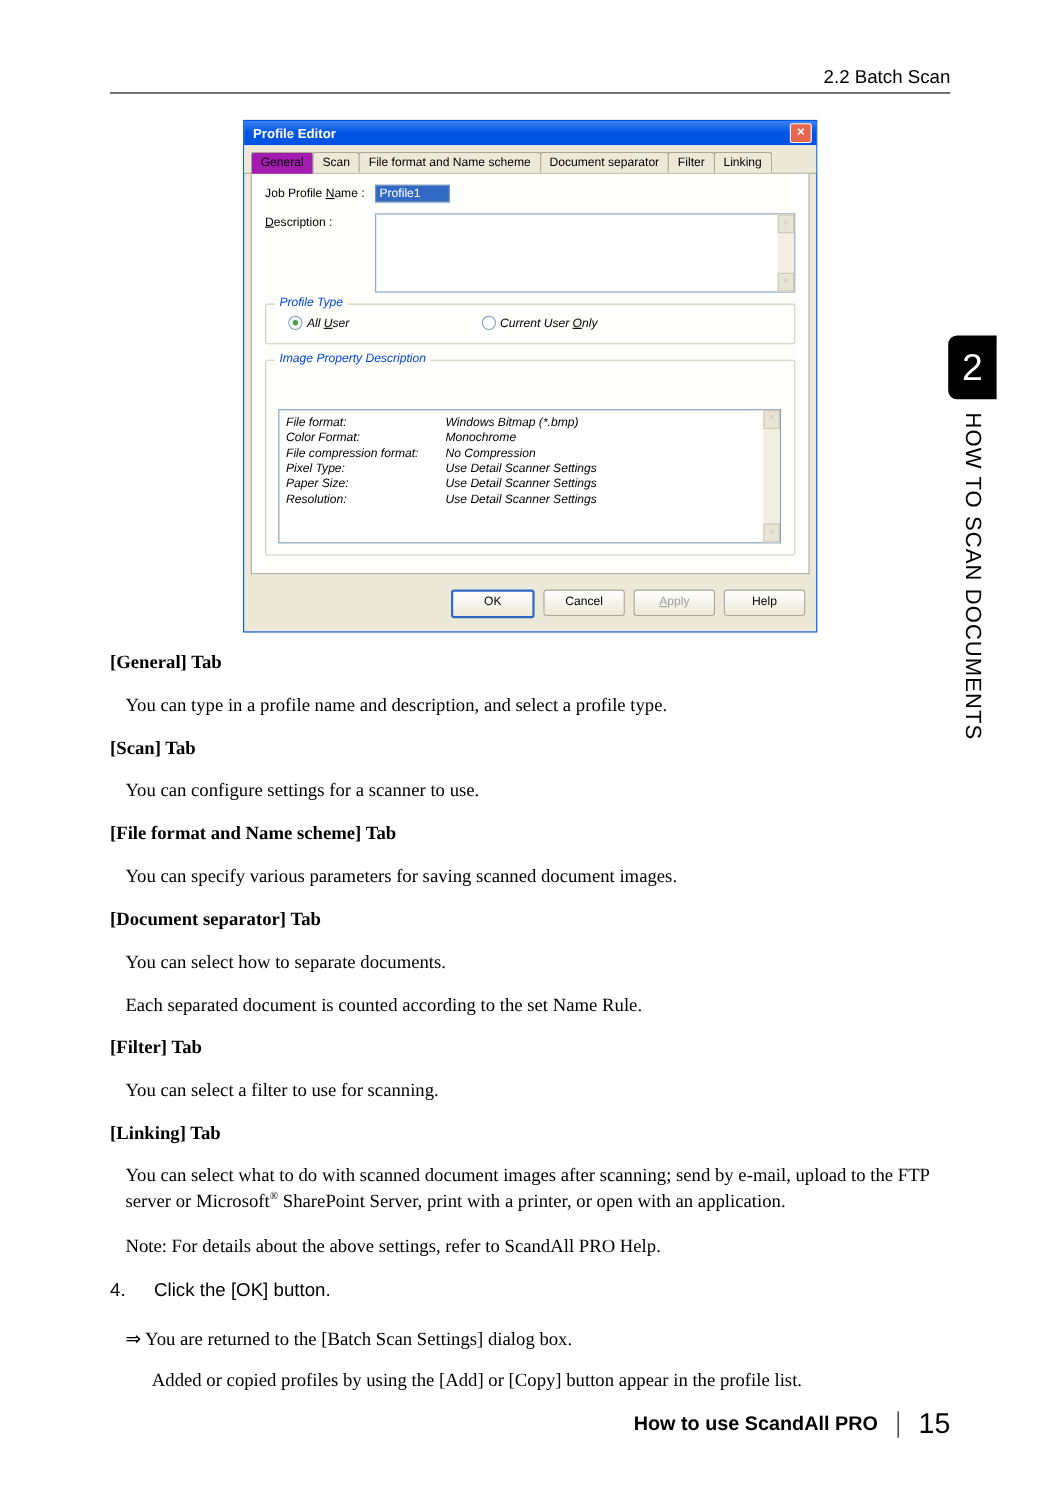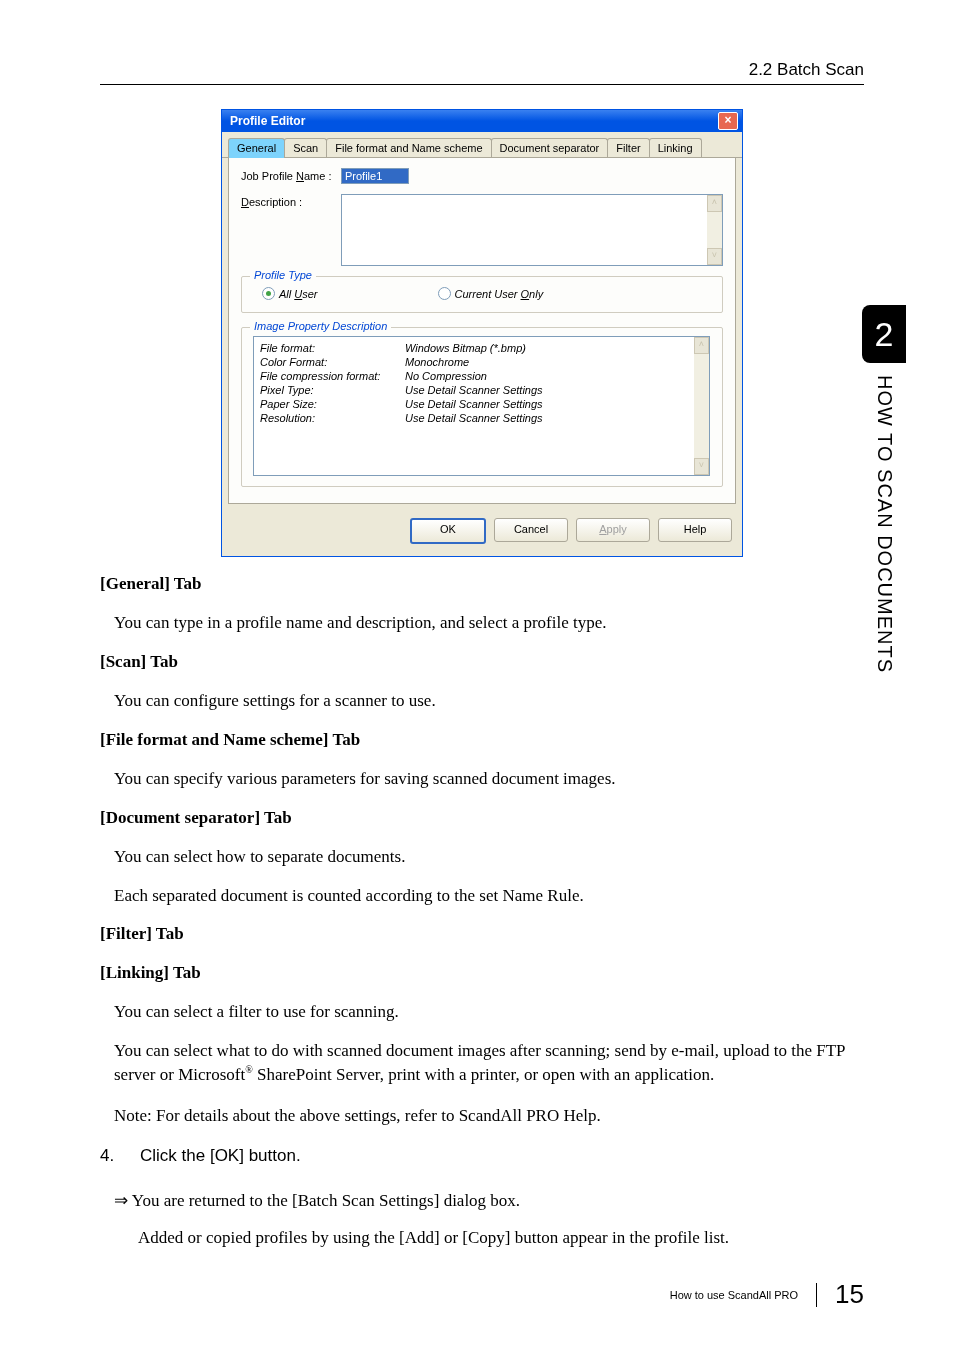--- a/index.html
+++ b/index.html
@@ -106,21 +106,21 @@
     border: 1px solid #aca899;
     border-bottom: none;
     background: #ECE9D8;
     border-top-left-radius: 3px;
     border-top-right-radius: 3px;
     margin-right: -1px;
     font-size: 11px;
     position: relative;
   }
   .tab.active {
-    background: #7dd3fc;
+    background: #a21caf;
     z-index: 2;
     margin-bottom: -1px;
     padding-bottom: 4px;
   }
   .tabpane {
     background: #fdfdfb;
     border: 1px solid #aca899;
     border-top: none;
     margin: 0 6px 6px 6px;
     padding: 10px 12px 16px 12px;
@@ -222,27 +222,28 @@
     height: 5px;
     background: #41a247;
     border-radius: 50%;
   }
   .propbox-wrap {
     position: relative;
   }
   .propbox {
     border: 1px solid #7f9db9;
     background: #fff;
-    height: 140px;
+    height: 122px;
     padding: 4px 6px;
     box-sizing: border-box;
     font-size: 11px;
     line-height: 14px;
     white-space: pre;
     overflow: hidden;
+    margin-top: 36px;
   }
   .btnrow {
     display: flex;
     justify-content: flex-end;
     gap: 8px;
     padding: 8px 10px 12px 10px;
   }
   .wbtn {
     width: 72px;
     height: 22px;
@@ -306,21 +307,22 @@
     left: 100px;
     right: 90px;
     bottom: 40px;
     display: flex;
     justify-content: flex-end;
     align-items: center;
     font-family: Arial, sans-serif;
     border-top: none;
   }
   .footer-text {
-    font-size: 11px;
+    font-size: 18px;
+    font-weight: bold;
   }
   .footer-sep {
     width: 1px;
     height: 24px;
     background: #000;
     margin: 0 18px;
   }
   .footer-page {
     font-size: 26px;
   }
@@ -425,23 +427,23 @@
     <p class="para indent1">You can configure settings for a scanner to use.</p>
 
     <p class="para"><b>[File format and Name scheme] Tab</b></p>
     <p class="para indent1">You can specify various parameters for saving scanned document images.</p>
 
     <p class="para"><b>[Document separator] Tab</b></p>
     <p class="para indent1">You can select how to separate documents.</p>
     <p class="para indent1">Each separated document is counted according to the set Name Rule.</p>
 
     <p class="para"><b>[Filter] Tab</b></p>
+    <p class="para indent1">You can select a filter to use for scanning.</p>
+
     <p class="para"><b>[Linking] Tab</b></p>
-
-    <p class="para indent1">You can select a filter to use for scanning.</p>
     <p class="para indent1">
       <span>You can select what to do with scanned document images after scanning; send by e-mail, upload to the FTP server or Microsoft</span><span class="sup">®</span><span> SharePoint Server, print with a printer, or open with an application.</span>
     </p>
 
     <p class="para indent1" style="margin-top:18px;">Note: For details about the above settings, refer to ScandAll PRO Help.</p>
   </div>
 
   <div class="step-row">
     <div class="step-num">4.</div>
     <div>Click the [OK] button.</div>

